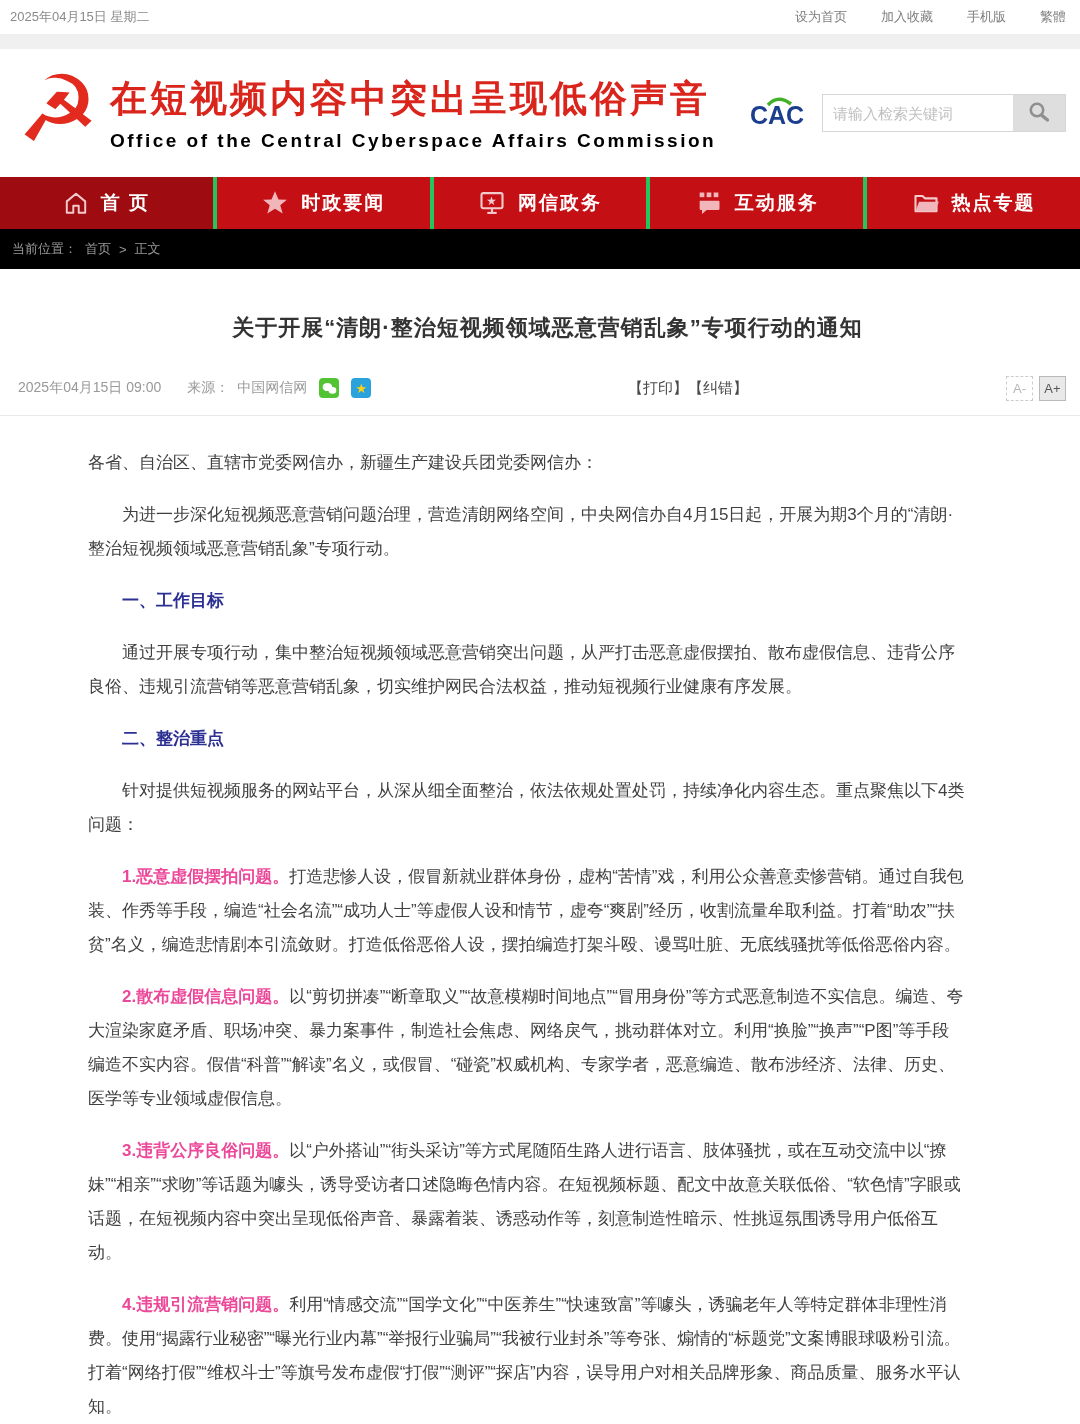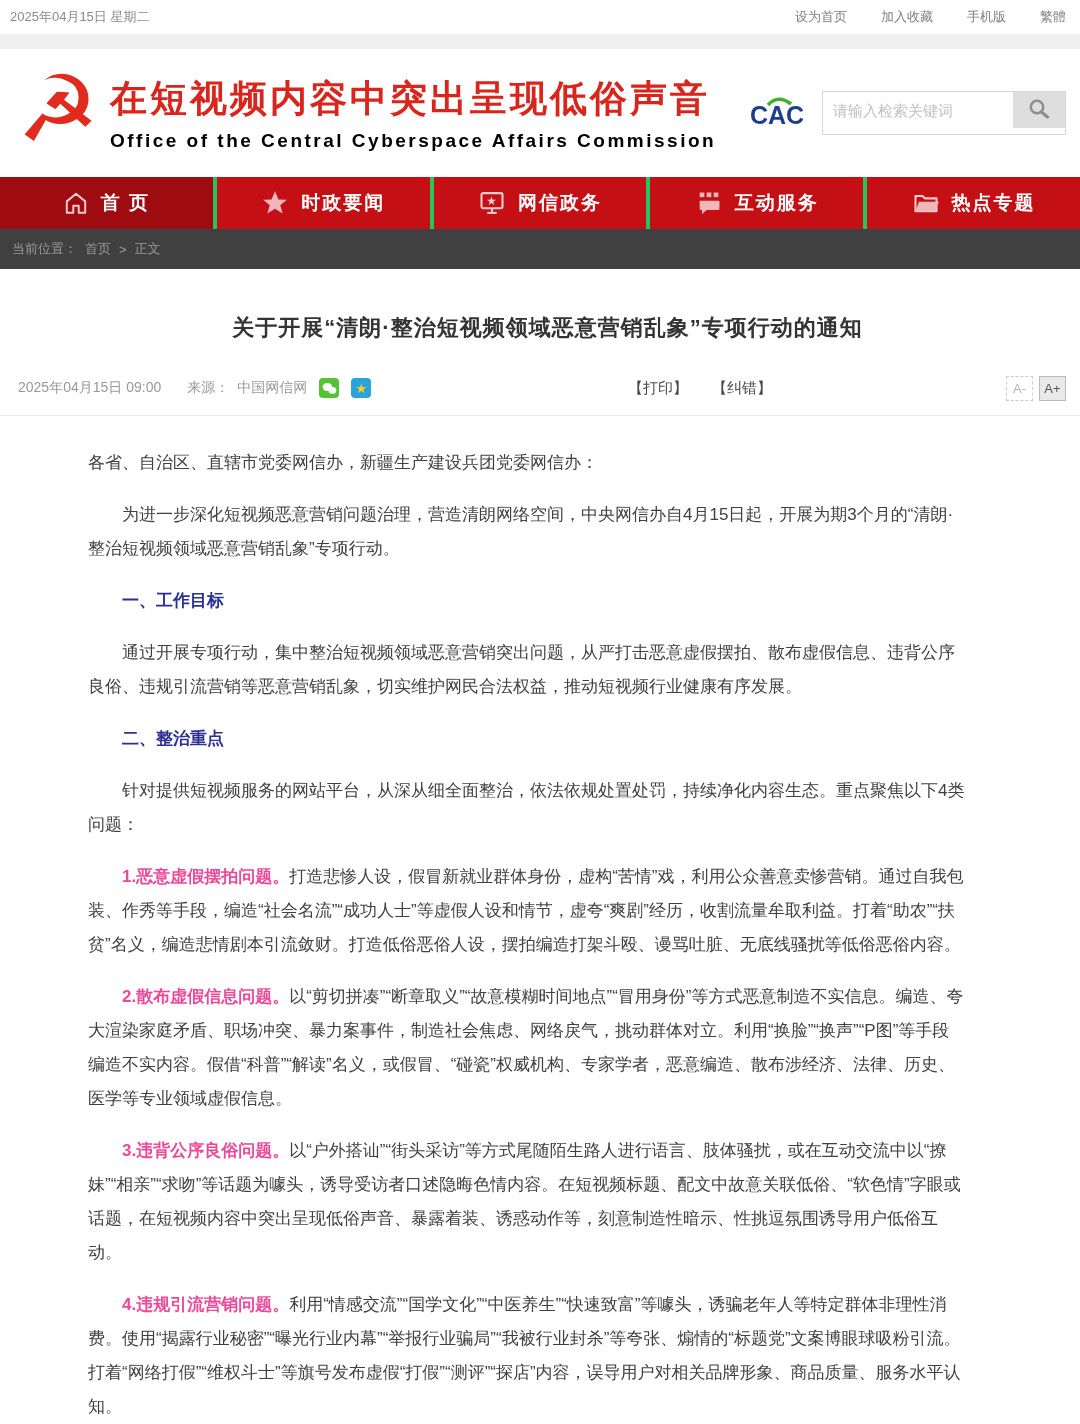--- a/index.html
+++ b/index.html
@@ -13,55 +13,55 @@
   .topbar-links span { cursor: pointer; color: #7d7d7d; }
   .gray-band { height: 15px; background: #f0f0f0; }
 
   
   .header { height: 128px; background: #fff; display: flex; align-items: center; padding: 0 14px 0 6px; }
   .logo-wrap { display: flex; align-items: center; cursor: pointer; }
   .emblem { font-size: 92px; line-height: 1; color: #e22b1e; width: 104px; text-align: center;
     transform: translateY(-4px); }
   .site-title { font-size: 37px; font-weight: bold; color: #d9251c; letter-spacing: 3px; }
   .site-sub { font-size: 19px; color: #000000; letter-spacing: 2.5px; margin-top: 6px; font-weight: bold; }
-  .search-area { margin-left: auto; display: flex; }
+  .search-area { margin-left: auto; display: flex; align-items: center; }
   .cac-logo { margin-right: 12px; }
   .search-box { display: flex; border: 1px solid #d6d6d6; }
   .search-input { width: 190px; height: 36px; border: none; outline: none; padding: 0 10px;
     font-size: 15px; color: #444; }
   .search-input::placeholder { color: #c0c0c0; }
   .search-btn { width: 52px; height: 36px; background: #dedede; border: none; cursor: pointer;
     display: flex; align-items: center; justify-content: center; }
 
   
   .nav { height: 52px; background: #c40f15; display: flex; }
   .nav-item { flex: 1; display: flex; align-items: center; justify-content: center; gap: 12px;
     color: #fff; font-size: 19px; font-weight: bold; letter-spacing: 2px; cursor: pointer;
     border-right: 4px solid #22c55e; }
   .nav-item:last-child { border-right: none; }
   .nav-item.active { background: #9e0b10; }
   .nav-item svg { display: block; }
 
   
   .breadcrumb { height: 40px; display: flex; align-items: center; gap: 8px; padding-left: 12px;
-    font-size: 13px; color: #999; background: #404040; }
+    font-size: 13px; color: #999; background: #000000; }
   .breadcrumb .crumb-link { cursor: pointer; }
 
   
   .article-title { text-align: center; font-size: 22px; font-weight: bold; color: #333;
     margin-top: 44px; letter-spacing: 1px; padding-left: 15px; }
   .meta-row { position: relative; margin-top: 30px; height: 30px; display: flex; align-items: center;
     padding: 0 14px 0 18px; font-size: 14px; color: #999; }
   .meta-left { display: flex; align-items: center; gap: 8px; }
   .meta-date { margin-right: 18px; }
   .share-icon { width: 20px; height: 20px; border-radius: 4px; display: inline-flex;
     align-items: center; justify-content: center; cursor: pointer; margin-left: 4px; }
   .share-wechat { background: #52c332; }
   .share-qzone { background: #2aa3dd; color: #ffd214; font-size: 13px; }
-  .meta-print { position: absolute; left: 628px; color: #4a4a4a; font-size: 15px; display: flex; gap: 24px; }
+  .meta-print { position: absolute; left: 628px; color: #4a4a4a; font-size: 15px; display: flex; }
   .meta-print span { cursor: pointer; }
   .font-btns { margin-left: auto; display: flex; gap: 6px; }
   .font-btn { width: 27px; height: 25px; font-size: 13px; display: flex; align-items: center;
     justify-content: center; cursor: pointer; }
   .font-minus { border: 1px dashed #ccc; color: #b5b5b5; background: #fff; }
   .font-plus { border: 1px solid #b9b9b9; color: #555; background: #e9e9e9; }
   .meta-divider { border: none; border-top: 1px solid #e9e9e9; margin-top: 12px; }
 
   .article-body { padding: 12px 115px 0 88px; font-size: 17px; color: #404040; line-height: 34px; }
   .article-body p { margin: 18px 0; }

